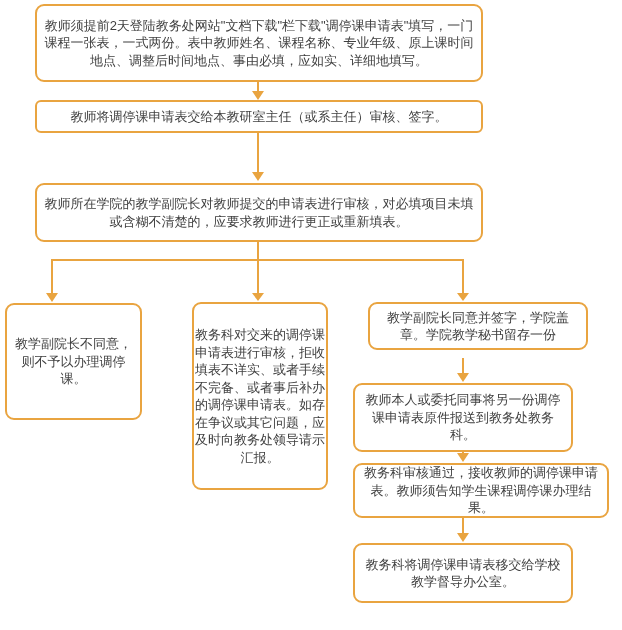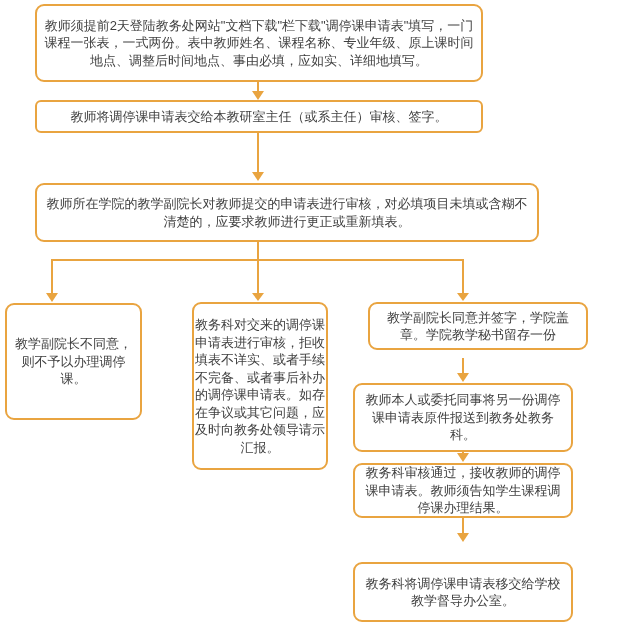--- a/index.html
+++ b/index.html
@@ -49,27 +49,27 @@
     justify-content: center;
     text-align: center;
     padding: 2px 5px;
   }
   .node .node-label {
     width: 100%;
   }
   
   .n-step1   { left: 35px;  top: 4px;   width: 448px; height: 78px;  }
   .n-step2   { left: 35px;  top: 100px; width: 448px; height: 33px; border-radius: 6px;  }
-  .n-step3   { left: 35px;  top: 183px; width: 504px; height: 59px; text-align: center;  }
+  .n-step3   { left: 35px;  top: 183px; width: 448px; height: 59px; text-align: center;  }
   .n-reject  { left: 5px;   top: 303px; width: 137px; height: 117px; }
-  .n-review  { left: 192px; top: 302px; width: 136px; height: 168px; padding: 2px 0; }
+  .n-review  { left: 192px; top: 302px; width: 136px; height: 188px; padding: 2px 0; }
   .n-approve { left: 368px; top: 302px; width: 220px; height: 48px;  }
   .n-deliver { left: 353px; top: 383px; width: 220px; height: 69px;  }
-  .n-accept  { left: 353px; top: 463px; width: 220px; height: 55px;  }
-  .n-transfer{ left: 353px; top: 562px; width: 220px; height: 60px;  }
+  .n-accept  { left: 353px; top: 463px; width: 256px; height: 55px;  }
+  .n-transfer{ left: 353px; top: 543px; width: 220px; height: 60px;  }
 </style>
 </head>
 <body>
 
 <div class="canvas">
 
   <svg class="connectors" width="622" height="630" viewBox="0 0 622 630">
 
     <g>
       <path class="c-line" d="M258 82 L258 92"></path>

